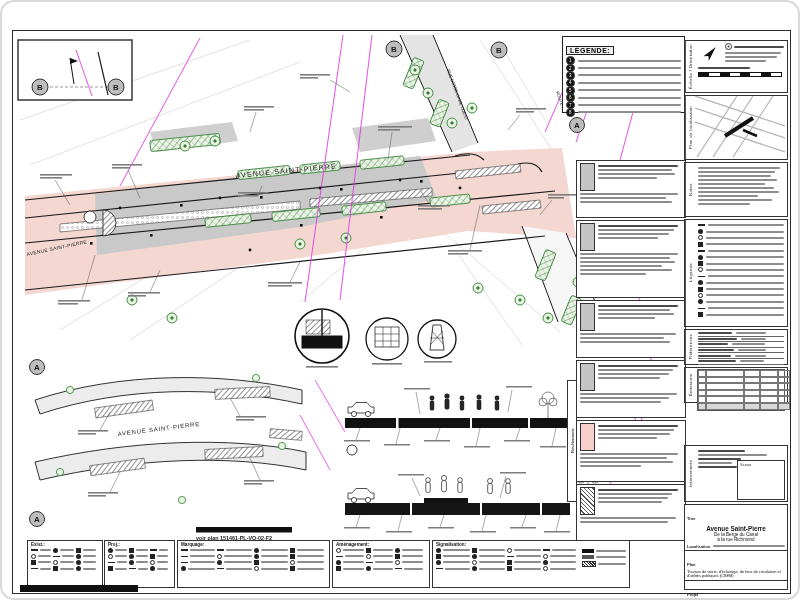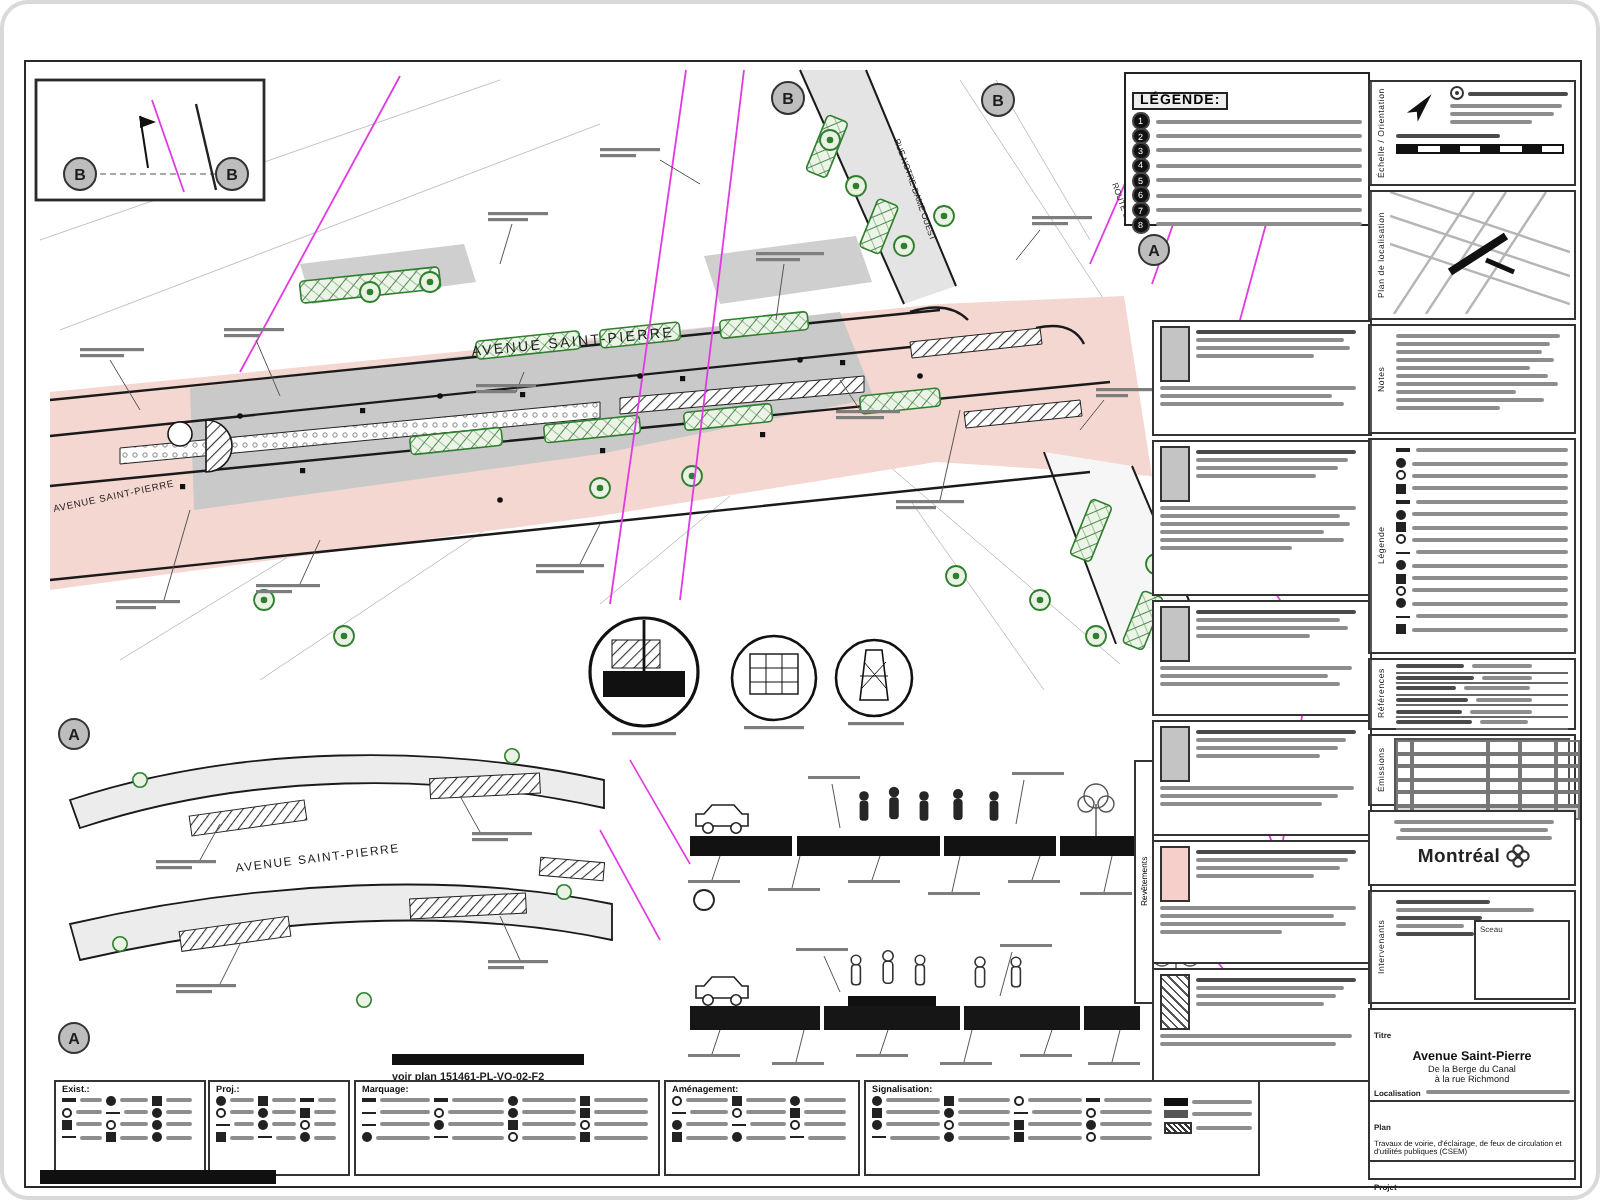--- a/index.html
+++ b/index.html
@@ -907,39 +907,20 @@
           <i></i>
       <i style="background:#d8d8d8"></i>
           <i style="background:#d8d8d8"></i>
           <i style="background:#d8d8d8"></i>
           <i style="background:#d8d8d8"></i>
           <i style="background:#d8d8d8"></i>
     </div>
   </div>
 </div>
 
-<div class="sb-panel" style="top:405px;height:38px">
-  <div class="sb-content" style="margin-left:2px;text-align:center;">
-    <div class="tb" style="width:86%;margin:2px auto"></div>
-    <div class="tb" style="width:78%;margin:2px auto"></div>
-    <div class="tb" style="width:82%;margin:2px auto"></div>
-    <div class="brand">
-      <b>Montréal</b>
-      <svg width="12" height="12">
-        <g fill="none" stroke="#333" stroke-width="1.1">
-          <circle cx="6" cy="3" r="2.3"></circle>
-              <circle cx="3" cy="6" r="2.3"></circle>
-              <circle cx="9" cy="6" r="2.3"></circle>
-              <circle cx="6" cy="9" r="2.3"></circle>
-        </g>
-            <circle cx="6" cy="6" r="1.1" fill="#333"></circle>
-      </svg>
-    </div>
-  </div>
-</div>
 
 <div class="sb-panel" style="top:445px;height:57px">
   <div class="vlab">Intervenants</div>
   <div class="sb-content">
     <div class="tbd" style="width:55%"></div>
         <div class="tb" style="width:80%"></div>
     <div class="tbd" style="width:50%"></div>
         <div class="tb" style="width:40%"></div>
     <div class="tbd" style="width:45%"></div>
   </div>

